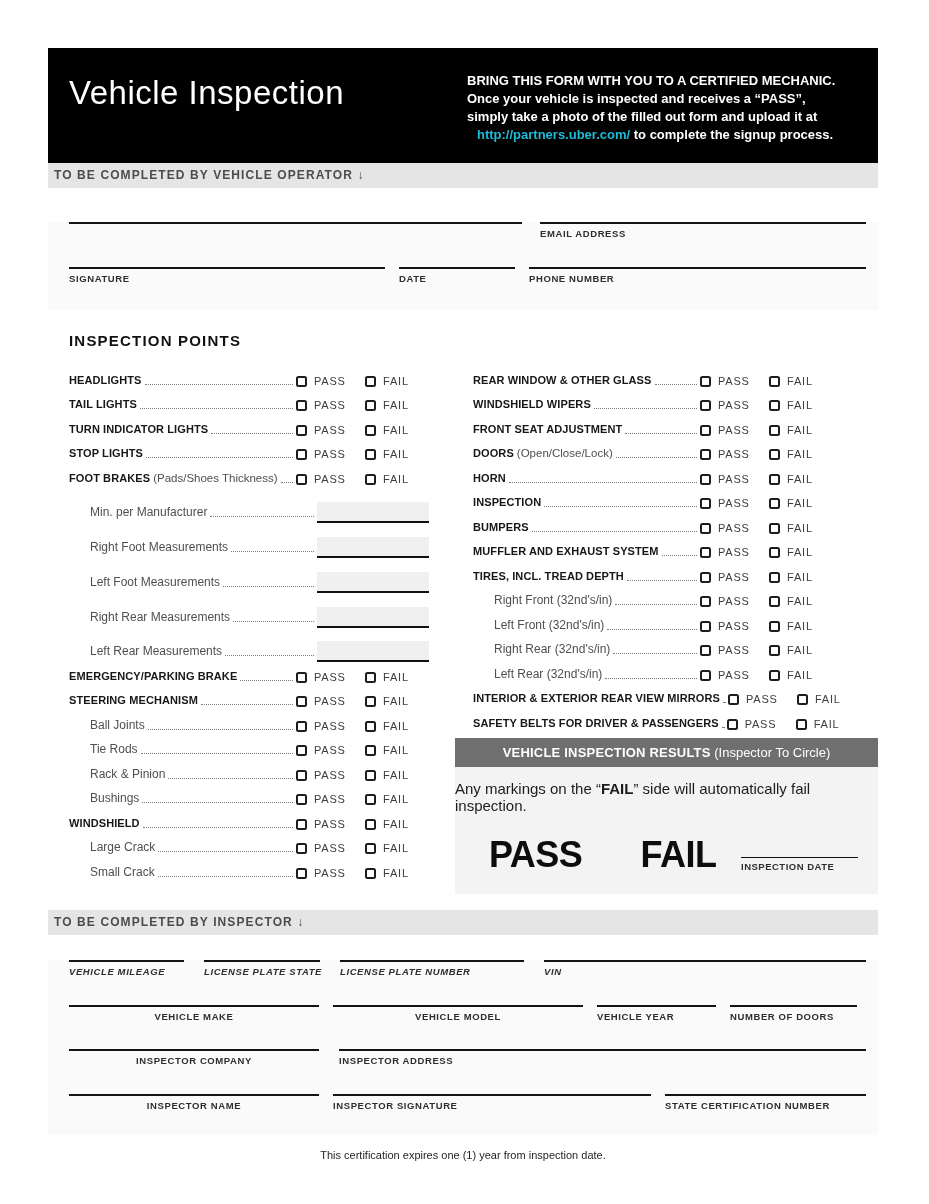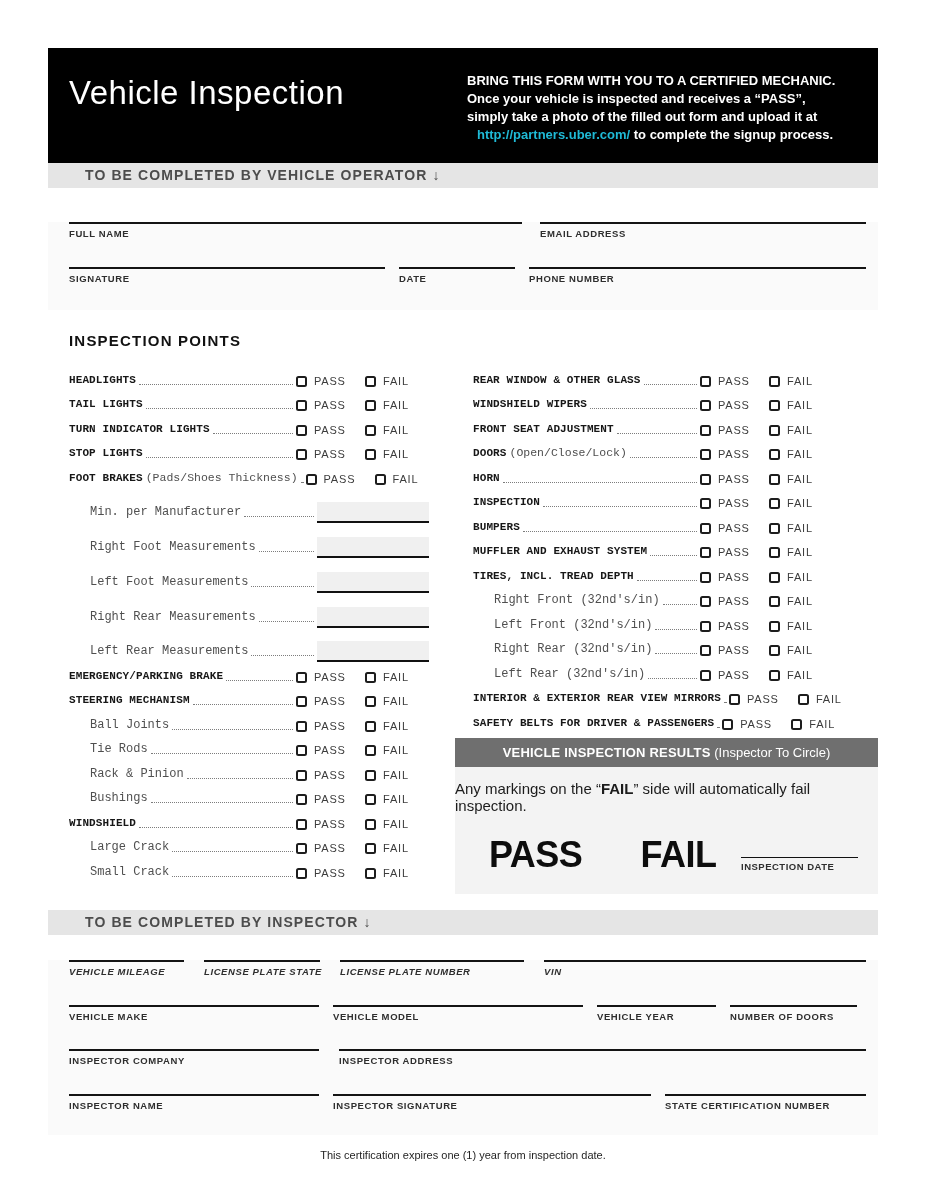--- a/index.html
+++ b/index.html
@@ -19,22 +19,22 @@
   .sheet{position:absolute;left:48px;top:48px;width:830px;}
 
   
   .hero{background:var(--header-black);height:115px;display:flex;justify-content:space-between;padding:0 33px 0 21px;}
   .hero-title{color:#fff;font-weight:300;font-size:33px;letter-spacing:.5px;margin-top:26px;}
   .hero-notice{width:378px;margin-top:24px;color:#fff;font-size:13px;font-weight:bold;line-height:18px;}
   .hero-notice .nl1{display:block;}
   .hero-notice a{color:var(--link-cyan);text-decoration:none;font-weight:bold;padding-left:10px;}
 
   
-  .sec-bar{background:var(--bar-gray);height:25px;line-height:25px;padding-left:37px;
-           font-size:14px;font-weight:bold;letter-spacing:1.1px;color:#4c4c4c;}
+  .sec-bar{background:var(--bar-gray);height:25px;line-height:25px;padding-left:6px;
+           font-size:12px;font-weight:bold;letter-spacing:1.1px;color:#4c4c4c;}
 
   
   .frow{display:flex;padding:0 12px 0 21px;}
   .field{display:flex;flex-direction:column;}
   .field .wline{border-top:2px solid #141414;height:0;}
   .field .flabel{margin-top:4px;font-size:9.5px;font-weight:bold;letter-spacing:.6px;color:#2e2e2e;white-space:nowrap;}
   .f-flex{flex:1;}
 
   .operator-body{background:var(--body-gray);padding-bottom:26px;}
   .inspector-body{background:var(--body-gray);padding-bottom:24px;}
@@ -42,21 +42,21 @@
   
   .points-title{margin:22px 0 0 21px;font-size:15px;font-weight:bold;letter-spacing:1.2px;color:#111;}
   .points-cols{display:flex;margin-left:21px;margin-top:17px;align-items:flex-start;}
   .col-a{width:360px;flex:none;}
   .col-b{width:423px;flex:none;margin-left:26px;}
   .col-b .checklist{width:360px;margin-left:18px;}
 
   .prow{display:flex;align-items:flex-end;height:24.5px;padding-bottom:4px;}
   .prow.input-row{height:34.8px;}
   .prow.indent{padding-left:21px;}
-  .item-label{white-space:nowrap;font-size:12px;color:var(--sub-ink);line-height:13px;flex:none;font-family:Liberation Mono, monospace;}
+  .item-label{white-space:nowrap;font-size:12px;color:var(--sub-ink);line-height:13px;flex:none;}
   .prow.bold .item-label .lbl{font-weight:bold;font-size:11px;letter-spacing:.1px;color:var(--ink);}
   .item-label .note{font-weight:normal;font-size:11.5px;color:var(--sub-ink);margin-left:3px;}
   .leader{flex:1;min-width:2px;border-bottom:1.3px dotted #7d7d7d;margin:0 3px 2px 3px;}
   .cell{display:flex;align-items:flex-end;flex:none;width:69px;}
   .cell.fail{width:64px;}
   .cb{width:11px;height:11px;border:2px solid #1d1d1d;border-radius:2.5px;background:#fff;flex:none;margin-bottom:0;}
   .pf-label{font-size:11px;letter-spacing:.8px;color:#3c3c3c;margin-left:7px;line-height:12px;}
   .meas-box{flex:none;width:112px;height:21px;background:#f0f0f0;border-bottom:2px solid #111;margin-bottom:-4px;}
 
   
@@ -73,21 +73,21 @@
   .date-block .dline{border-bottom:1.5px solid #111;height:16px;}
   .date-block .dlabel{margin-top:3px;font-size:9.5px;font-weight:bold;letter-spacing:.5px;color:#2e2e2e;white-space:nowrap;}
 
   .gap-to-inspector{height:16px;background:#fff;}
 
   
   .footer-note{margin-top:14px;text-align:center;font-size:11px;color:#1f1f1f;}
 
   
   .w453{width:453px;} .w316{width:316px;} .w116{width:116px;} .w115{width:115px;}
-  .w184{width:184px;} .w250{width:250px;} .w119{width:119px;} .w127{width:127px;}
+  .w184{width:184px;} .w250{width:250px;text-align:center;} .w119{width:119px;} .w127{width:127px;}
   .w318{width:318px;}
   .g20{gap:20px;} .g18{gap:18px;}
   .mt34{margin-top:34px;} .mt28{margin-top:28px;gap:14px;} .mt25{margin-top:25px;font-style:italic;} .mt27{margin-top:27px;}
 </style>
 </head>
 <body>
 
 <div class="page">
   <div class="sheet">
 
@@ -97,21 +97,20 @@
         <span class="nl1">BRING THIS FORM WITH YOU TO A CERTIFIED MECHANIC.</span>
         <span>Once your vehicle is inspected and receives a </span><span>“PASS”</span><span>, simply take a photo of the filled out form and upload it at </span><a href="#">http://partners.uber.com/</a><span> to complete the signup process.</span>
       </div>
     </div>
 
     <div class="sec-bar">TO BE COMPLETED BY VEHICLE OPERATOR ↓</div>
     <div class="operator-body">
       <div class="frow g18 mt34">
         <div class="field w453">
           <div class="wline"></div>
-          <div class="flabel">FULL NAME</div>
         </div>
         <div class="field f-flex">
           <div class="wline"></div>
           <div class="flabel">EMAIL ADDRESS</div>
         </div>
       </div>
       <div class="frow g20 mt28">
         <div class="field w316">
           <div class="wline"></div>
           <div class="flabel">SIGNATURE</div>

